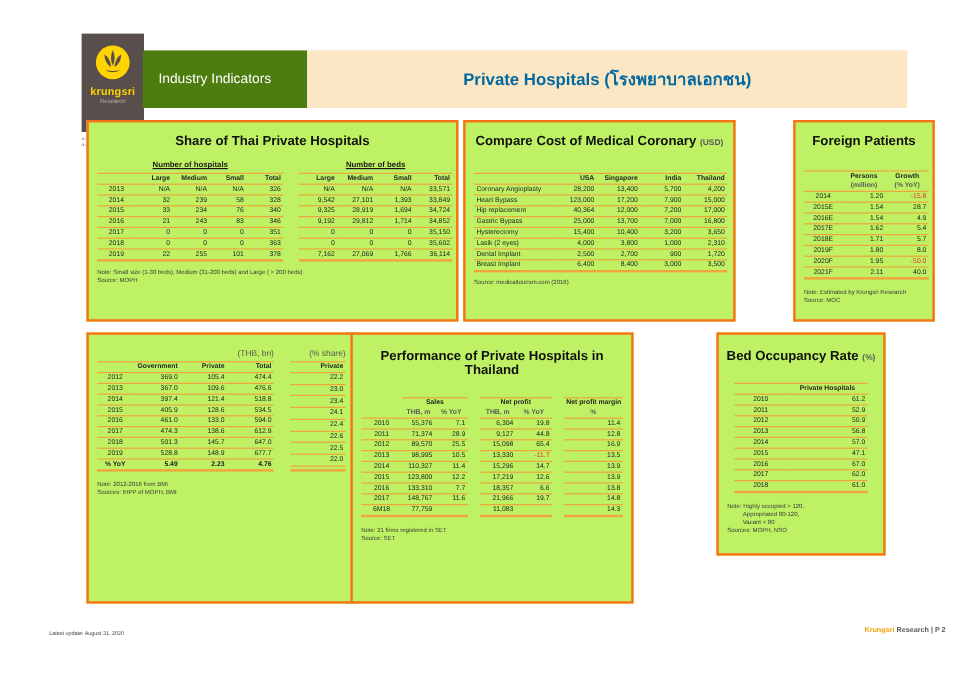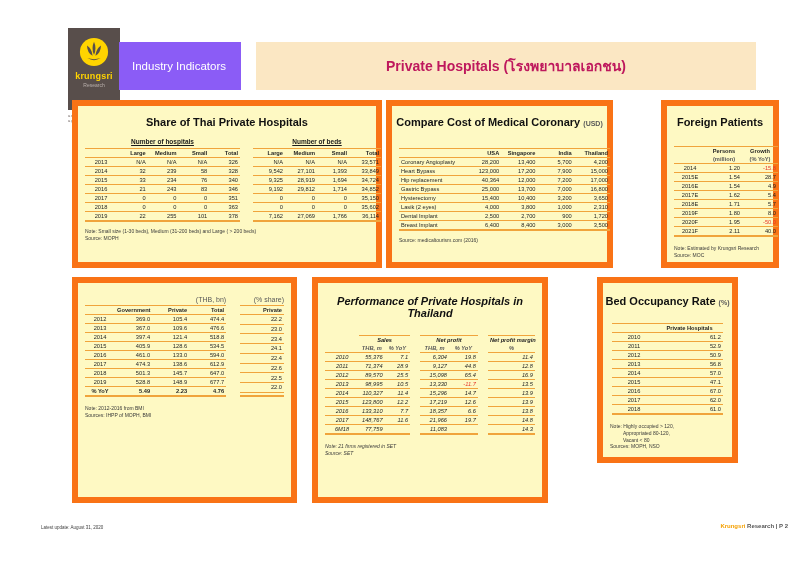--- a/index.html
+++ b/index.html
@@ -9,31 +9,31 @@
     font-family:"Liberation Sans", sans-serif;
   }
   
   .logo-box{position:absolute;left:68px;top:28px;width:52px;height:82px;background:#584E4B;
     display:flex;flex-direction:column;align-items:center;}
   .logo-box svg{margin-top:9px;}
   .logo-brand{color:#FFD400;font-weight:bold;font-size:9px;margin-top:4px;letter-spacing:.2px;}
   .logo-sub{color:#b9b0ac;font-size:5px;margin-top:1px;}
   .member{position:absolute;left:68px;top:113px;width:58px;font-size:4px;color:#6b5f5c;line-height:1.35;}
   .mufg-sq{display:inline-block;width:3px;height:3px;background:#e60000;margin:0 1px;}
-  .section-box{position:absolute;left:119px;top:42px;width:122px;height:48px;background:#8b5cf6;
+  .section-box{position:absolute;left:119px;top:42px;width:137px;height:48px;background:#4d7c0f;
     color:#ffffff;font-size:11.5px;display:flex;align-items:center;padding-left:13px;box-sizing:border-box;}
   .banner{position:absolute;left:256px;top:42px;width:500px;height:48px;background:#FBE7C3;
-    display:flex;align-items:center;justify-content:center;font-size:14px;font-weight:bold;color:#be185d;}
-  
-  .panel{position:absolute;background:#fef9c3;border:6px solid #f97316;box-sizing:border-box;}
+    display:flex;align-items:center;justify-content:center;font-size:14px;font-weight:bold;color:#0369a1;}
+  
+  .panel{position:absolute;background:#bef264;border:2px solid #f97316;box-sizing:border-box;}
   #panelA{left:72px;top:100px;width:310px;height:168px;}
   #panelB{left:386px;top:100px;width:227px;height:168px;}
   #panelC{left:621px;top:100px;width:118px;height:168px;margin-left:40px;}
   #panelD{left:72px;top:277px;width:225px;height:226px;}
-  #panelE{left:312px;top:277px;width:236px;height:226px;font-style:italic;}
+  #panelE{left:292px;top:277px;width:236px;height:226px;}
   #panelF{left:597px;top:277px;width:141px;height:186px;}
   .panel-title{text-align:center;font-weight:bold;font-size:11px;margin-top:10px;color:#111;}
   .unit-sm{font-size:7px;color:#595959;font-weight:bold;}
   .p-body{padding:0 7px;}
   .subhead{font-weight:bold;font-size:6.5px;text-decoration:underline;text-align:center;color:#1a1a1a;}
   .note{font-size:5px;color:#3a3a3a;line-height:1.35;}
   .indent{padding-left:13px;}
   
   table{border-collapse:collapse;table-layout:fixed;}
   .dtab th{font-size:5.7px;font-weight:bold;text-align:right;padding:1px 2px;white-space:nowrap;}

